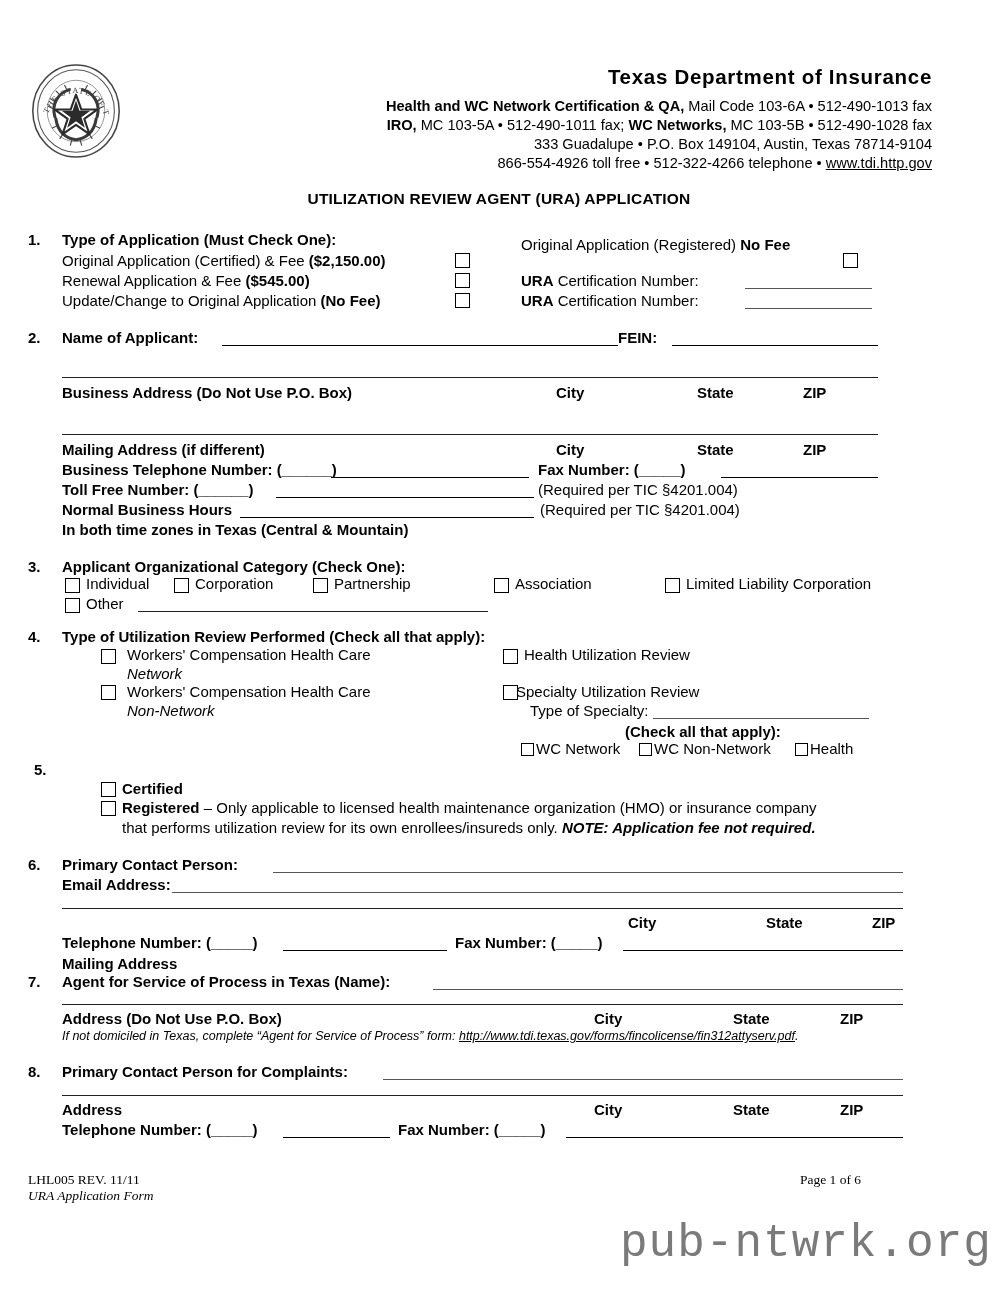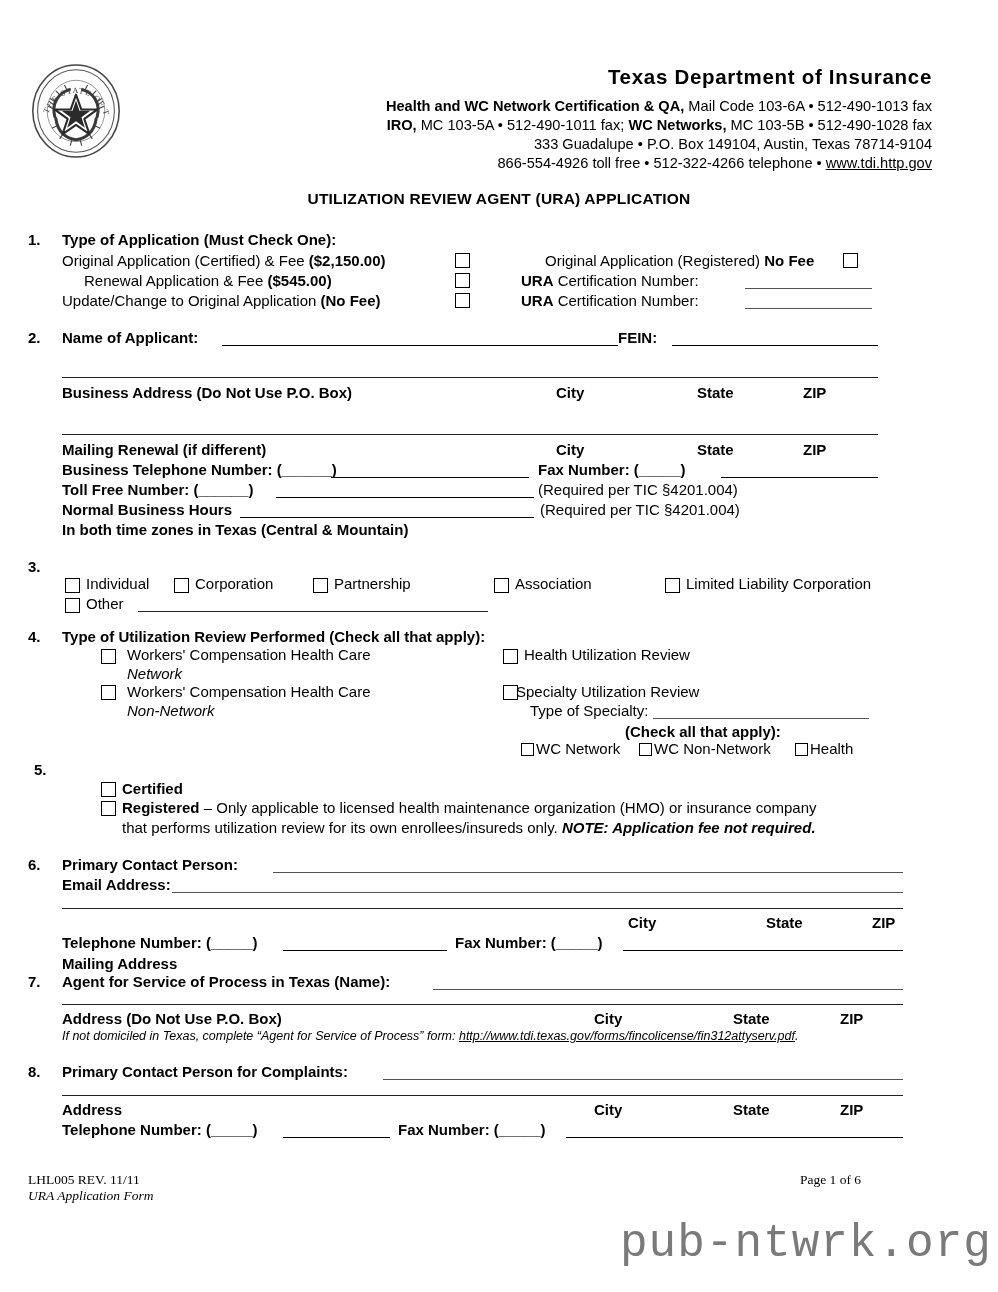--- a/index.html
+++ b/index.html
@@ -130,31 +130,31 @@
   <div class="form-title">UTILIZATION REVIEW AGENT (URA) APPLICATION</div>
 
   <div class="sec-num" style="left:28px; top:231px;">1.</div>
   <div class="lbl b" style="left:62px; top:231px;">Type of Application (Must Check One):</div>
 
   <div class="lbl" style="left:62px; top:252px;">
     <span>Original Application (Certified) &amp; Fee </span><b>($2,150.00)</b>
   </div>
   <div class="cb" style="left:455px; top:253px;"></div>
 
-  <div class="lbl" style="left:62px; top:272px;margin-left:22px;">
+  <div class="lbl" style="left:62px; top:272px;">
     <span>Renewal Application &amp; Fee </span><b>($545.00)</b>
   </div>
   <div class="cb" style="left:455px; top:273px;"></div>
 
   <div class="lbl" style="left:62px; top:292px;">
     <span>Update/Change to Original Application </span><b>(No Fee)</b>
   </div>
   <div class="cb" style="left:455px; top:293px;"></div>
 
-  <div class="lbl" style="left:521px; top:252px;margin-left:24px;">
+  <div class="lbl" style="left:521px; top:236px;">
     <span>Original Application (Registered) </span><b>No Fee</b>
   </div>
   <div class="cb" style="left:843px; top:253px;"></div>
 
   <div class="lbl" style="left:521px; top:272px;">
     <b>URA</b><span> Certification Number:</span>
   </div>
   <div class="rule grey" style="left:745px; top:288px; width:127px;"></div>
 
   <div class="lbl" style="left:521px; top:292px;">
@@ -168,41 +168,42 @@
   <div class="lbl b" style="left:618px; top:329px;">FEIN:</div>
   <div class="rule" style="left:672px; top:345px; width:206px;"></div>
 
   <div class="rule thin" style="left:62px; top:377px; width:816px;"></div>
   <div class="lbl b" style="left:62px; top:384px;">Business Address (Do Not Use P.O. Box)</div>
   <div class="lbl b" style="left:556px; top:384px;">City</div>
   <div class="lbl b" style="left:697px; top:384px;">State</div>
   <div class="lbl b" style="left:803px; top:384px;">ZIP</div>
 
   <div class="rule thin" style="left:62px; top:434px; width:816px;"></div>
-  <div class="lbl b" style="left:62px; top:441px;">Mailing Renewal (if different)</div>
+  <div class="lbl b" style="left:62px; top:441px;">Mailing Address (if different)</div>
   <div class="lbl b" style="left:556px; top:441px;">City</div>
   <div class="lbl b" style="left:697px; top:441px;">State</div>
   <div class="lbl b" style="left:803px; top:441px;">ZIP</div>
 
   <div class="lbl b" style="left:62px; top:461px;">Business Telephone Number: (______)</div>
   <div class="rule" style="left:331px; top:477px; width:198px;"></div>
   <div class="lbl b" style="left:538px; top:461px;">Fax Number: (_____)</div>
   <div class="rule" style="left:721px; top:477px; width:157px;"></div>
 
   <div class="lbl b" style="left:62px; top:481px;">Toll Free Number: (______)</div>
   <div class="rule" style="left:276px; top:497px; width:258px;"></div>
   <div class="lbl" style="left:538px; top:481px;">(Required per TIC §4201.004)</div>
 
   <div class="lbl b" style="left:62px; top:501px;">Normal Business Hours</div>
   <div class="rule" style="left:240px; top:517px; width:294px;"></div>
   <div class="lbl" style="left:540px; top:501px;">(Required per TIC §4201.004)</div>
 
   <div class="lbl b" style="left:62px; top:521px;">In both time zones in Texas (Central &amp; Mountain)</div>
 
   <div class="sec-num" style="left:28px; top:558px;">3.</div>
+  <div class="lbl b" style="left:62px; top:558px;">Applicant Organizational Category (Check One):</div>
 
   <div class="cb" style="left:65px; top:578px;"></div>
   <div class="lbl" style="left:86px; top:575px;">Individual</div>
 
   <div class="cb" style="left:174px; top:578px;"></div>
   <div class="lbl" style="left:195px; top:575px;">Corporation</div>
 
   <div class="cb" style="left:313px; top:578px;"></div>
   <div class="lbl" style="left:334px; top:575px;">Partnership</div>
 

